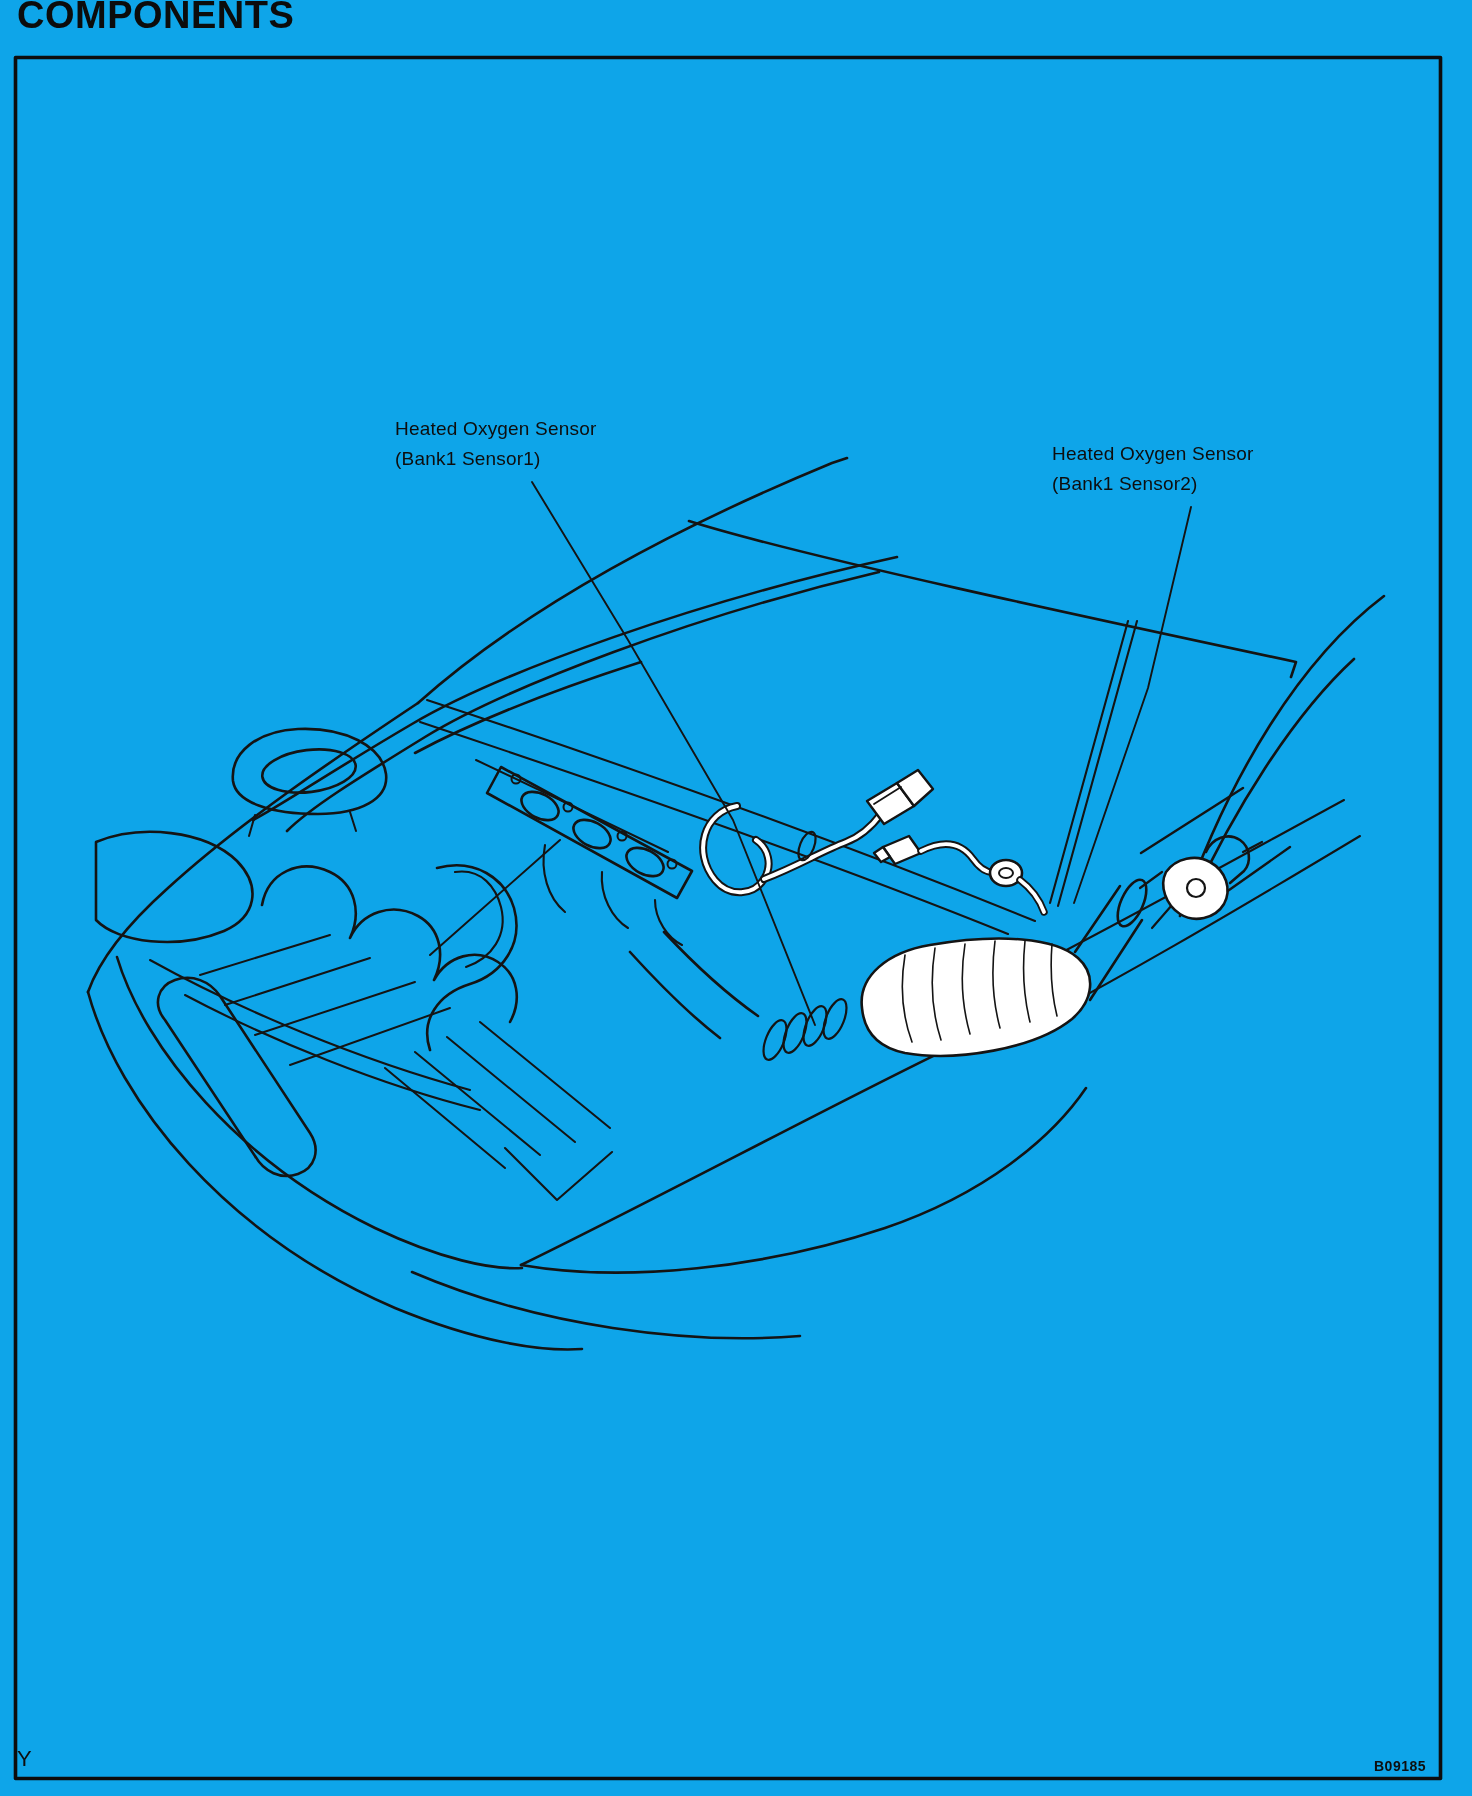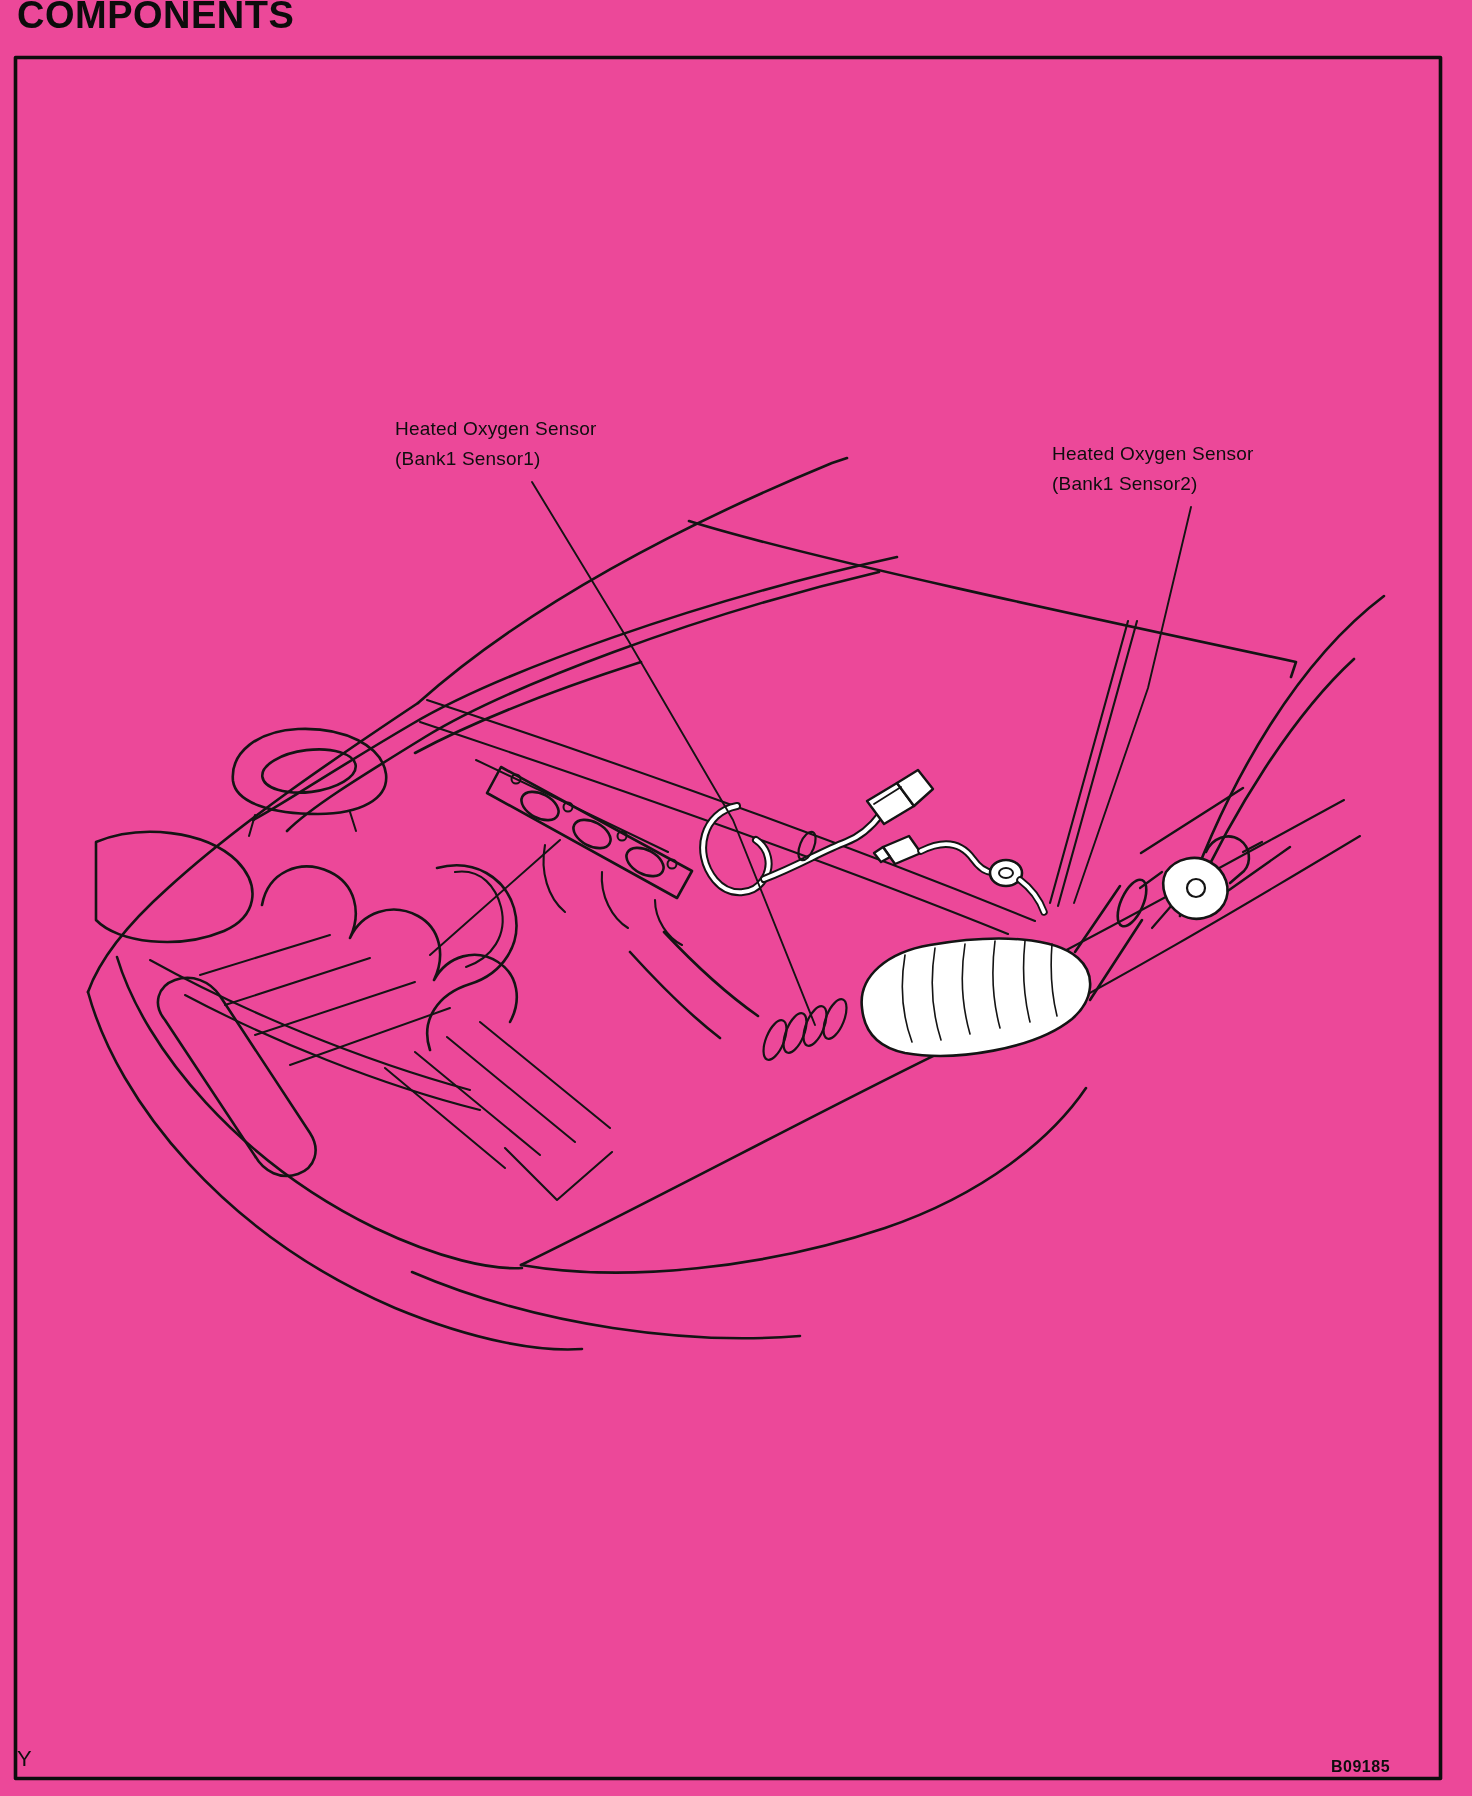--- a/index.html
+++ b/index.html
@@ -1,19 +1,19 @@
 <!DOCTYPE html>
 <html><head>
 <meta charset="utf-8">
 <style>
   html,body{margin:0;padding:0;background:#ffffff;}
   .page{
     position:relative;
     width:1472px;height:1796px;
-    background:#ec4899;
+    background:#0ea5e9;
     font-family:"Liberation Sans", sans-serif;
     overflow:hidden;
     color:#111;
   }
   .title{
     position:absolute;left:17px;top:-6px;margin:0;
     font-size:38px;font-weight:700;letter-spacing:.5px;
     color:#0c0c0c;
   }
   .art{position:absolute;left:0;top:0;}
@@ -23,22 +23,22 @@
     color:#0e0e0e;letter-spacing:.2px;
     white-space:nowrap;
   }
   .c1{left:395px;top:414px;}
   .c2{left:1052px;top:439px;}
   .page-marker{
     position:absolute;left:17px;top:1746px;
     font-size:22px;color:#0e0e0e;
   }
   .figure-code{
-    position:absolute;left:1331px;top:1758px;
-    font-size:16px;font-weight:700;letter-spacing:.5px;color:#0e0e0e;
+    position:absolute;left:1374px;top:1758px;
+    font-size:14px;font-weight:700;letter-spacing:.5px;color:#0e0e0e;
   }
 </style>
 </head>
 <body>
 
 <div class="page">
 
   <h1 class="title">COMPONENTS</h1>
 
   <svg class="art" width="1472" height="1796" viewBox="0 0 1472 1796" fill="none" stroke="#141414" stroke-width="2.6" stroke-linecap="round" stroke-linejoin="round">

